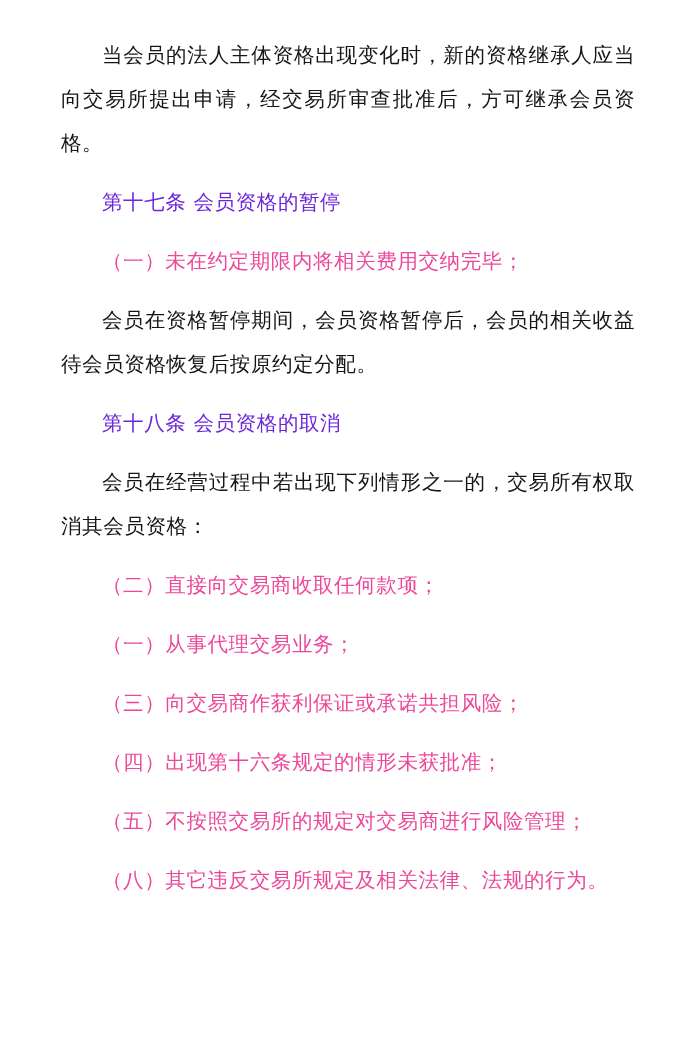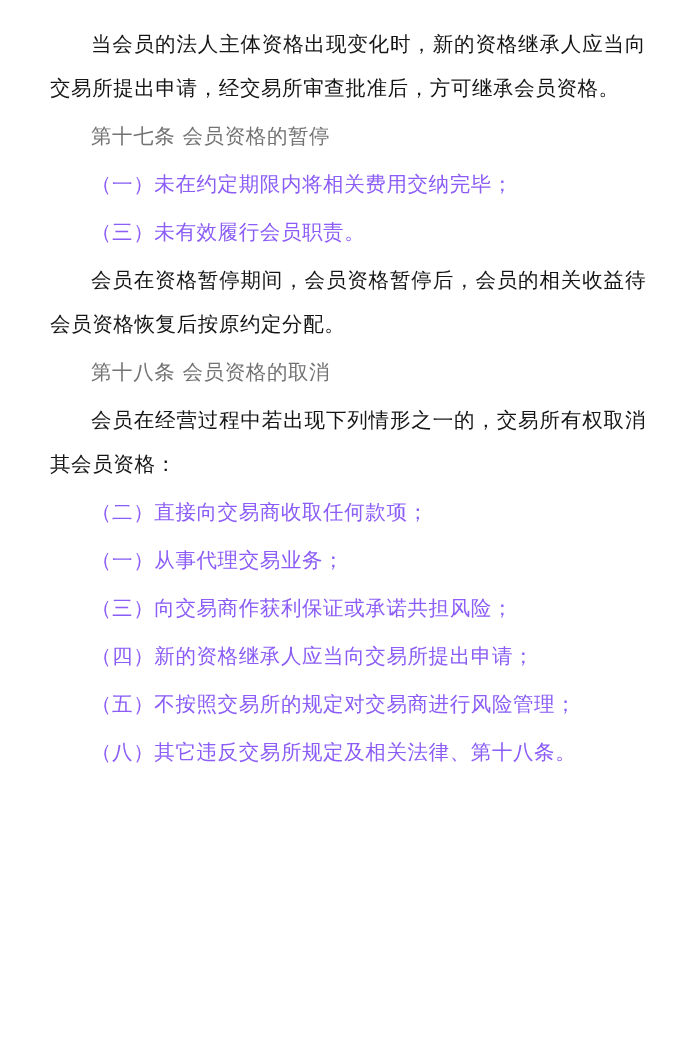--- a/index.html
+++ b/index.html
@@ -33,53 +33,52 @@
   }
   .indent {
     text-indent: 41px;
   }
   .heading {
     font-size: 20.5px;
     line-height: 44px;
     letter-spacing: 0.6px;
     margin: 0;
     text-indent: 41px;
-    color: #737373;
+    color: #6d28d9;
   }
   .item {
     font-size: 20.5px;
     line-height: 44px;
     letter-spacing: 0.6px;
     margin: 0;
     text-indent: 41px;
-    color: #8b5cf6;
+    color: #ec4899;
   }
   .block {
-    margin: 4px;
+    margin: 15px;
   }
 </style>
 </head>
 <body>
 
 <div class="page">
 
   <p class="para indent block">当会员的法人主体资格出现变化时，新的资格继承人应当向交易所提出申请，经交易所审查批准后，方可继承会员资格。</p>
 
   <p class="heading block">第十七条  会员资格的暂停</p>
 
 
   <p class="item block">（一）未在约定期限内将相关费用交纳完毕；</p>
-  <p class="item block">（三）未有效履行会员职责。</p>
 
   <p class="para indent block">会员在资格暂停期间，会员资格暂停后，会员的相关收益待会员资格恢复后按原约定分配。</p>
 
   <p class="heading block">第十八条  会员资格的取消</p>
 
   <p class="para indent block">会员在经营过程中若出现下列情形之一的，交易所有权取消其会员资格：</p>
 
   <p class="item block">（二）直接向交易商收取任何款项；</p>
   <p class="item block">（一）从事代理交易业务；</p>
   <p class="item block">（三）向交易商作获利保证或承诺共担风险；</p>
-  <p class="item block">（四）新的资格继承人应当向交易所提出申请；</p>
+  <p class="item block">（四）出现第十六条规定的情形未获批准；</p>
   <p class="item block">（五）不按照交易所的规定对交易商进行风险管理；</p>
-  <p class="item block">（八）其它违反交易所规定及相关法律、第十八条。</p>
+  <p class="item block">（八）其它违反交易所规定及相关法律、法规的行为。</p>
 
 </div>
 
 </body></html>

